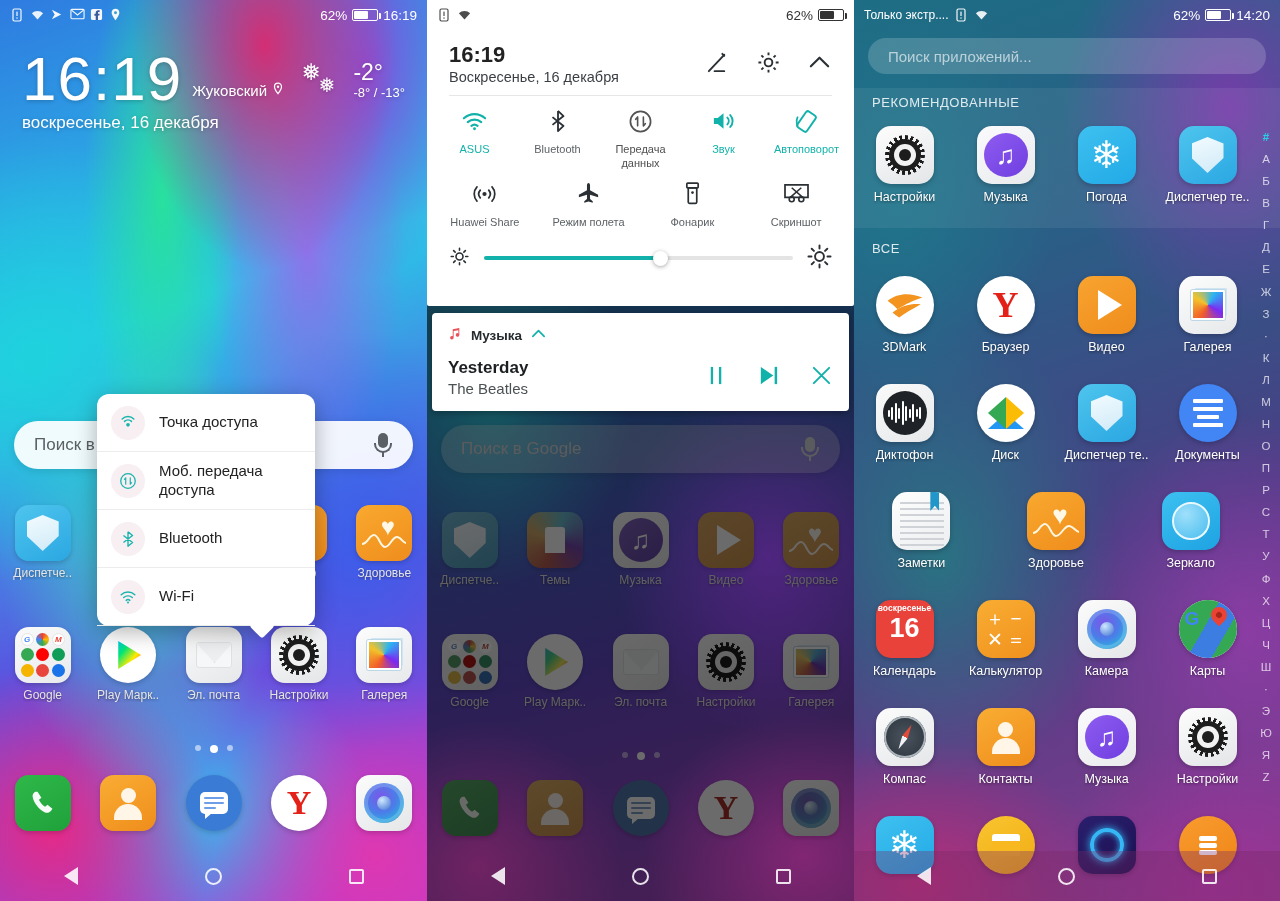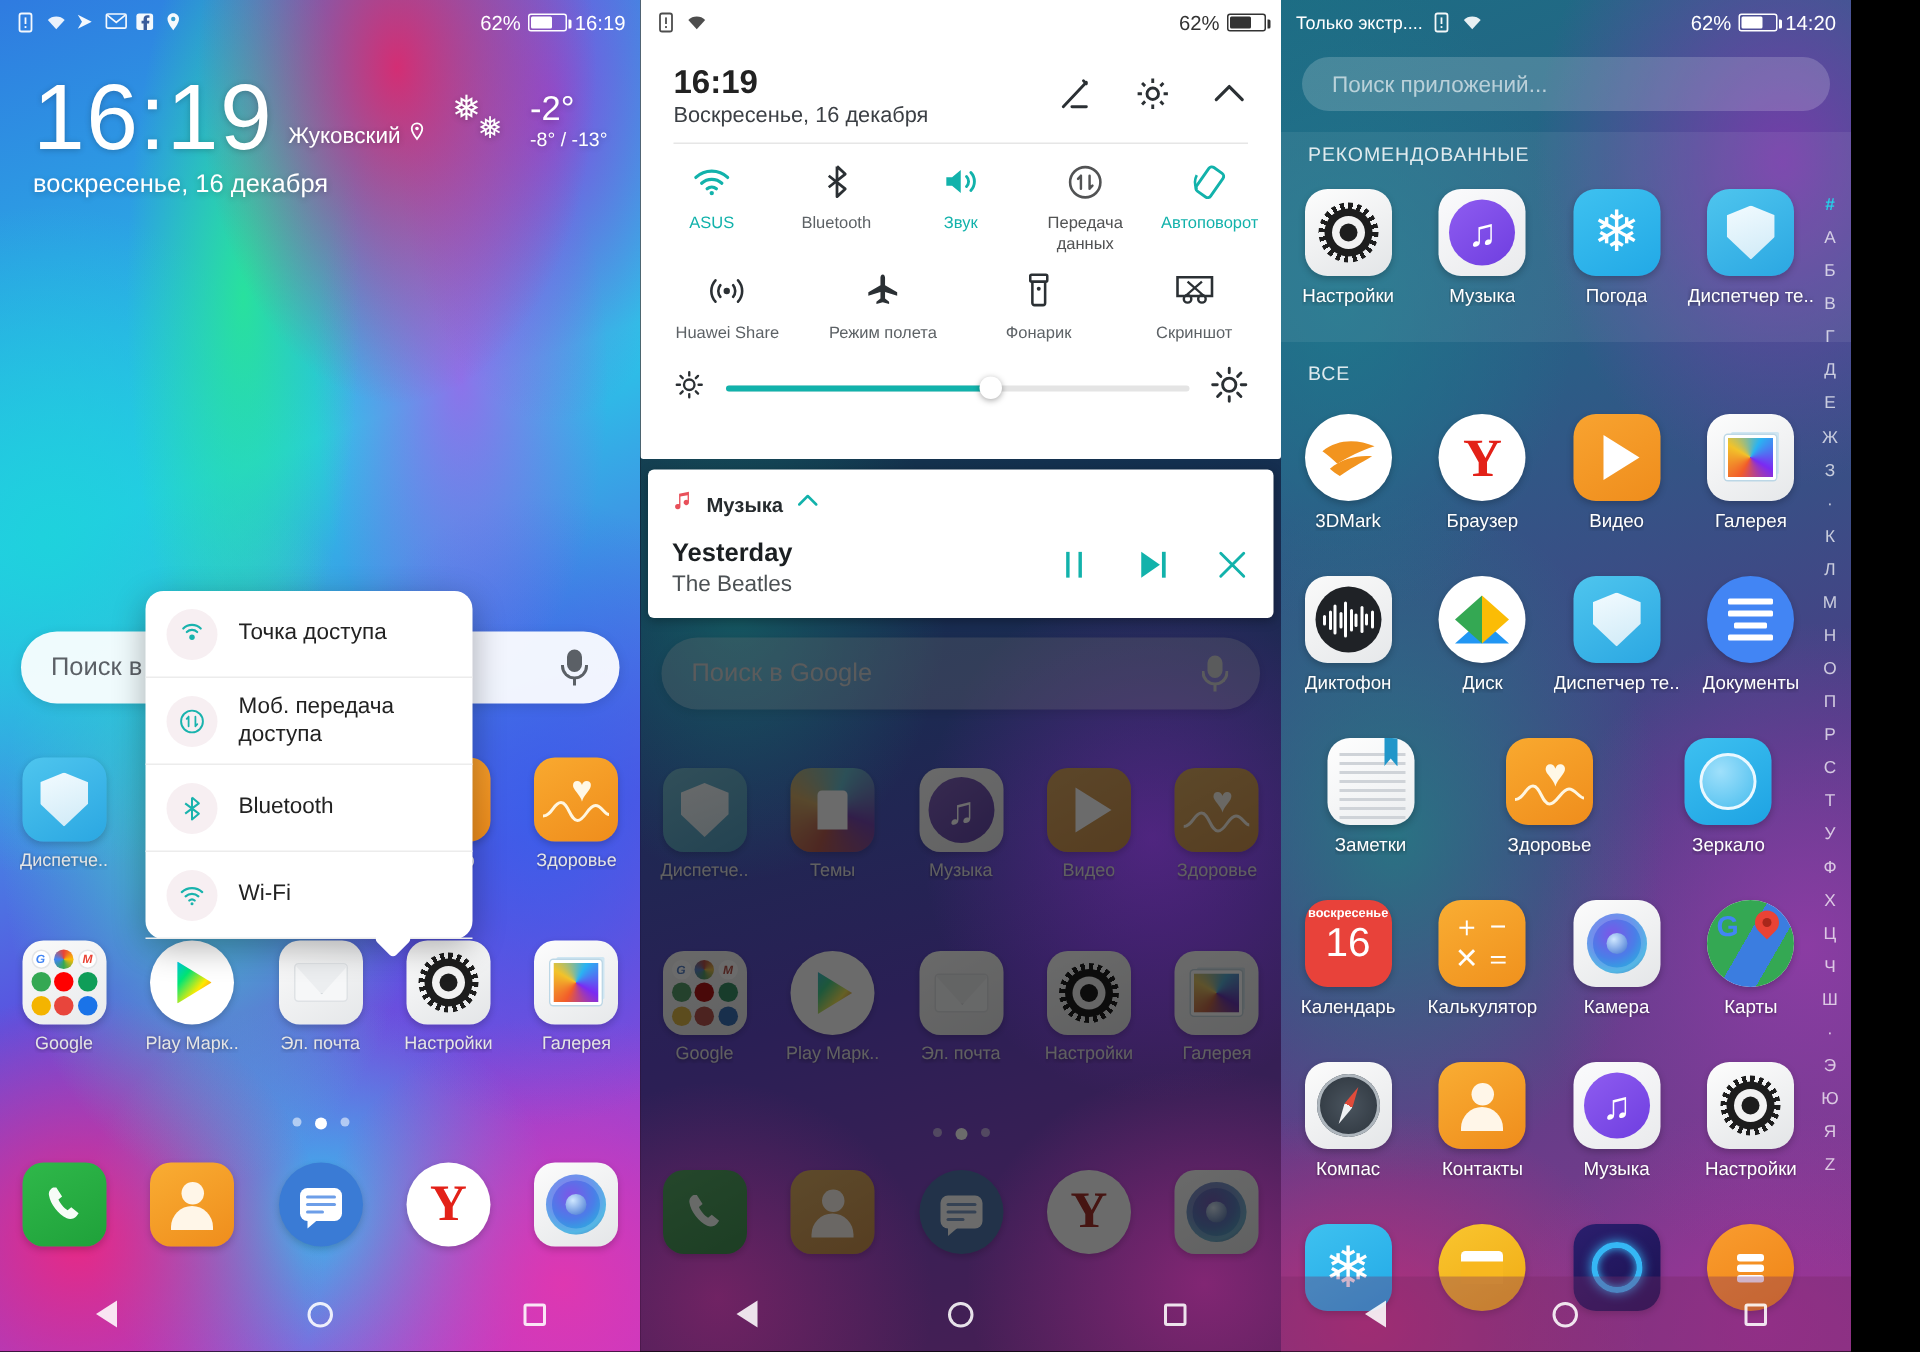--- a/index.html
+++ b/index.html
@@ -2,21 +2,21 @@
 <html><head>
 <meta charset="utf-8">
 <style>
   * { margin:0; padding:0; box-sizing:border-box; }
   html,body { width:1280px; height:901px; overflow:hidden; background:#000;
     font-family:"Liberation Sans","DejaVu Sans",sans-serif; }
   .screens { display:flex; width:1280px; height:901px; }
   .panel { position:relative; overflow:hidden; height:901px; }
   .p1 { width:427px; }
   .p2 { width:427px; }
-  .p3 { width:380px; }
+  .p3 { width:426px; }
 
   
   .wall1 {
     position:absolute; inset:0;
     background:
       radial-gradient(ellipse 190px 320px at 62% 5%, rgba(220,40,110,.95), rgba(220,40,110,0) 70%),
       radial-gradient(ellipse 150px 300px at 86% 8%, rgba(150,60,220,.8), rgba(150,60,220,0) 70%),
       radial-gradient(ellipse 120px 420px at 38% 22%, rgba(40,230,150,.9), rgba(40,230,150,0) 65%),
       radial-gradient(ellipse 140px 300px at 72% 28%, rgba(175,85,235,.75), rgba(175,85,235,0) 70%),
       radial-gradient(ellipse 260px 320px at 8% 40%, rgba(30,210,220,.95), rgba(30,210,220,0) 70%),
@@ -251,21 +251,21 @@
     transform:translateX(-25%); }
   .wave { position:absolute; left:6px; right:6px; bottom:12px; height:16px; }
 
   .ic-mirror { background:linear-gradient(150deg,#3dc0f0,#1ea3e3); }
   .mirrorcirc { width:38px; height:38px; border-radius:50%; border:2.5px solid #eaf8ff;
     background:radial-gradient(circle at 35% 30%,#9fe0fb,#49bdee); }
 
   .ic-calendar { background:#e8423a; display:flex; flex-direction:column; overflow:hidden; }
   .calhead { font-size:8.5px; color:#fff; padding:3px 0 1px; text-align:center; font-weight:bold; }
   .calday { flex:1; display:flex; align-items:flex-start; justify-content:center;
-    font-size:27px; color:#fff; font-weight:400; line-height:1; padding-top:1px; }
+    font-size:27px; color:#fff; font-weight:700; line-height:1; padding-top:1px; }
 
   .ic-calc { background:linear-gradient(150deg,#f9ad33,#f0911d); display:grid;
     grid-template-columns:1fr 1fr; place-items:center; padding:8px; }
   .ic-calc span { color:#fff; font-size:19px; line-height:1; }
 
   .ic-camera { background:linear-gradient(150deg,#fcfcfc,#e4e6e8); }
   .camlens { width:40px; height:40px; border-radius:50%;
     background:radial-gradient(circle at 42% 36%,#7d56e8 0%,#4a7ee8 45%,#2fa8e0 70%,#1a4a9e 100%);
     box-shadow:inset 0 0 0 4px rgba(255,255,255,.18); display:flex; align-items:center;
     justify-content:center; }
@@ -822,38 +822,38 @@
           <span class="qs-label">ASUS</span>
         </div>
         <div class="qs off">
           <span class="qs-ico">
             <svg viewBox="0 0 24 26" width="22" height="24">
                 <path d="M12 2v22l6-5.6-12-9.6M12 2l6 5.6-12 9.6" fill="none" stroke="#2b3034" stroke-width="2" stroke-linejoin="round"></path>
               </svg>
           </span>
           <span class="qs-label">Bluetooth</span>
         </div>
+        <div class="qs dim">
+          <span class="qs-ico">
+            <svg viewBox="0 0 26 26" width="25" height="25">
+                <circle cx="13" cy="13" r="10.5" fill="none" stroke="#c2c6ca" stroke-width="1.8"></circle>
+                <path d="M10 8.5v9M10 8.5l-2 2.2M16 17.5v-9M16 17.5l2-2.2" fill="none" stroke="#c2c6ca" stroke-width="1.7" stroke-linecap="round"></path>
+              </svg>
+          </span>
+          <span class="qs-label">Передача данных</span>
+        </div>
         <div class="qs on">
           <span class="qs-ico">
             <svg viewBox="0 0 26 24" width="25" height="24">
                 <path d="M3 9h4l6-5v16l-6-5H3z" fill="#12b2ab"></path>
                 <path d="M17 8.5a5 5 0 0 1 0 7" fill="none" stroke="#12b2ab" stroke-width="2" stroke-linecap="round"></path>
                 <path d="M20 5.8a9 9 0 0 1 0 12.4" fill="none" stroke="#12b2ab" stroke-width="2" stroke-linecap="round"></path>
               </svg>
           </span>
           <span class="qs-label">Звук</span>
-        </div>
-        <div class="qs dim">
-          <span class="qs-ico">
-            <svg viewBox="0 0 26 26" width="25" height="25">
-                <circle cx="13" cy="13" r="10.5" fill="none" stroke="#c2c6ca" stroke-width="1.8"></circle>
-                <path d="M10 8.5v9M10 8.5l-2 2.2M16 17.5v-9M16 17.5l2-2.2" fill="none" stroke="#c2c6ca" stroke-width="1.7" stroke-linecap="round"></path>
-              </svg>
-          </span>
-          <span class="qs-label">Передача данных</span>
         </div>
         <div class="qs on">
           <span class="qs-ico">
             <svg viewBox="0 0 26 26" width="25" height="25">
                 <rect x="7" y="3" width="12" height="20" rx="2.5" fill="none" stroke="#12b2ab" stroke-width="2" transform="rotate(35 13 13)"></rect>
                 <path d="M4 8a11 11 0 0 0 0 10" fill="none" stroke="#12b2ab" stroke-width="1.8"></path>
               </svg>
           </span>
           <span class="qs-label">Автоповорот</span>
         </div>

